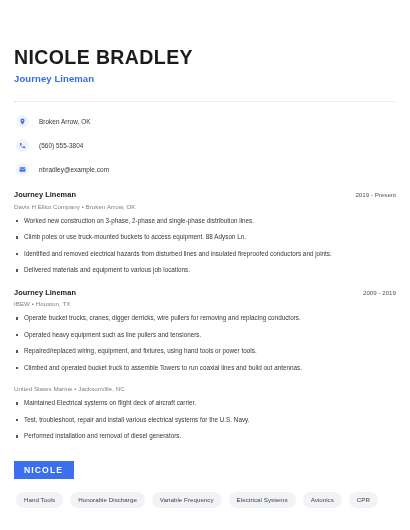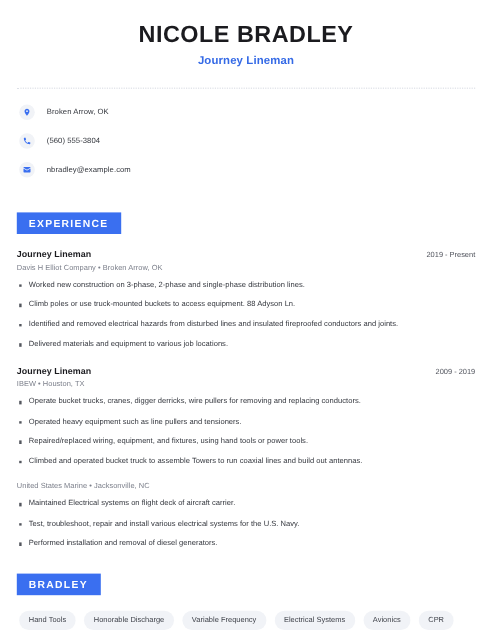--- a/index.html
+++ b/index.html
@@ -17,21 +17,22 @@
     height: 530px;
     background: #ffffff;
     padding: 0 14px;
     overflow: hidden;
     position: relative;
   }
 
   
   .header {
     padding-top: 18px;
-    text-align: center;
+    text-align: left;
+    margin-top: 28px;
   }
   .name {
     font-size: 19.5px;
     font-weight: bold;
     letter-spacing: 0.4px;
     color: #1b1b1f;
     line-height: 1.15;
   }
   .job-title {
     font-size: 9.5px;
@@ -195,21 +196,20 @@
         <svg width="7" height="7" viewBox="0 0 24 24" fill="#3a6ff0">
           <path d="M2 5.5C2 4.7 2.7 4 3.5 4h17c.8 0 1.5.7 1.5 1.5v.3l-10 5.9L2 5.8V5.5zm0 2.6 9.5 5.6c.3.2.7.2 1 0L22 8.1v10.4c0 .8-.7 1.5-1.5 1.5h-17C2.7 20 2 19.3 2 18.5V8.1z"></path>
         </svg>
       </span>
       <span class="contact-text">nbradley@example.com</span>
     </div>
 
   </div>
 
   
-  <div class="section-badge">EXPERIENCE</div>
 
   <div class="exp-block first">
     <div class="exp-head">
       <div class="exp-role">Journey Lineman</div>
       <div class="exp-dates">2019 - Present</div>
     </div>
     <div class="exp-sub">Davis H Elliot Company • Broken Arrow, OK</div>
     <ul class="bullets">
       <li>Worked new construction on 3-phase, 2-phase and single-phase distribution lines.</li>
       <li>Climb poles or use truck-mounted buckets to access equipment. 88 Adyson Ln.</li>
@@ -235,21 +235,21 @@
   <div class="exp-block">
     <div class="exp-sub">United States Marine • Jacksonville, NC</div>
     <ul class="bullets">
       <li>Maintained Electrical systems on flight deck of aircraft carrier.</li>
       <li>Test, troubleshoot, repair and install various electrical systems for the U.S. Navy.</li>
       <li>Performed installation and removal of diesel generators.</li>
     </ul>
   </div>
 
   
-  <div class="section-badge">BRADLEY</div>
+  <div class="section-badge">NICOLE</div>
 
   <div class="skills-wrap">
     <span class="skill-chip">Hand Tools</span>
     <span class="skill-chip">Honorable Discharge</span>
     <span class="skill-chip">Variable Frequency</span>
     <span class="skill-chip">Electrical Systems</span>
     <span class="skill-chip">Avionics</span>
     <span class="skill-chip">CPR</span>
 
   </div>

